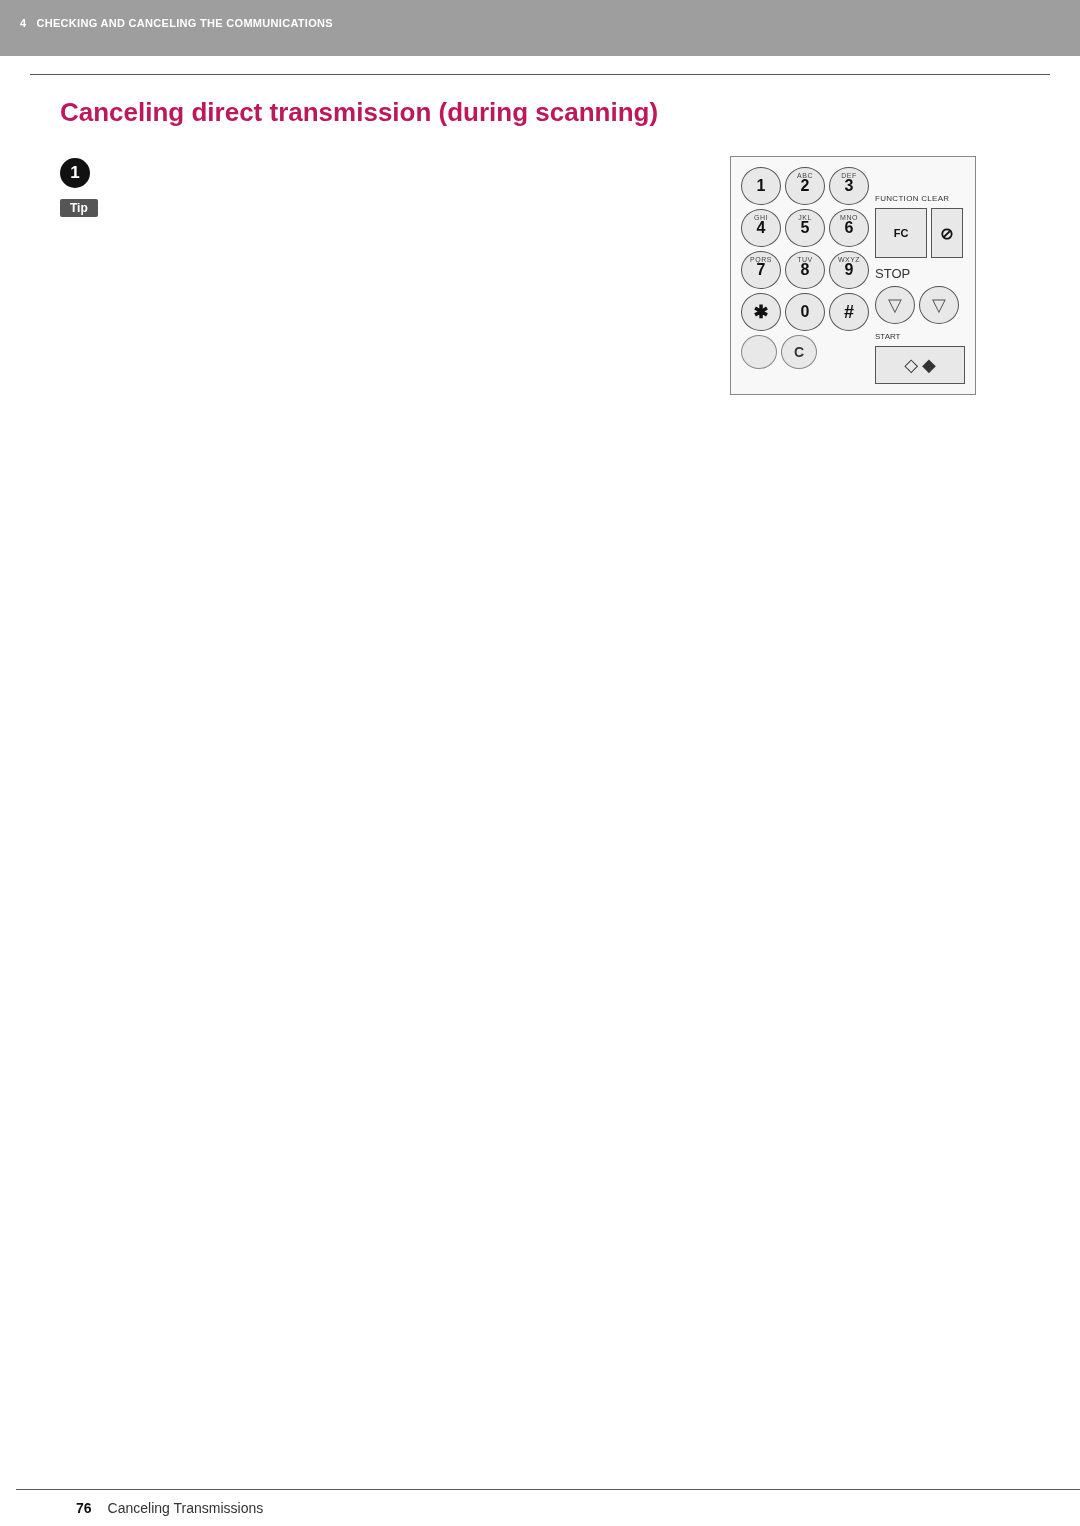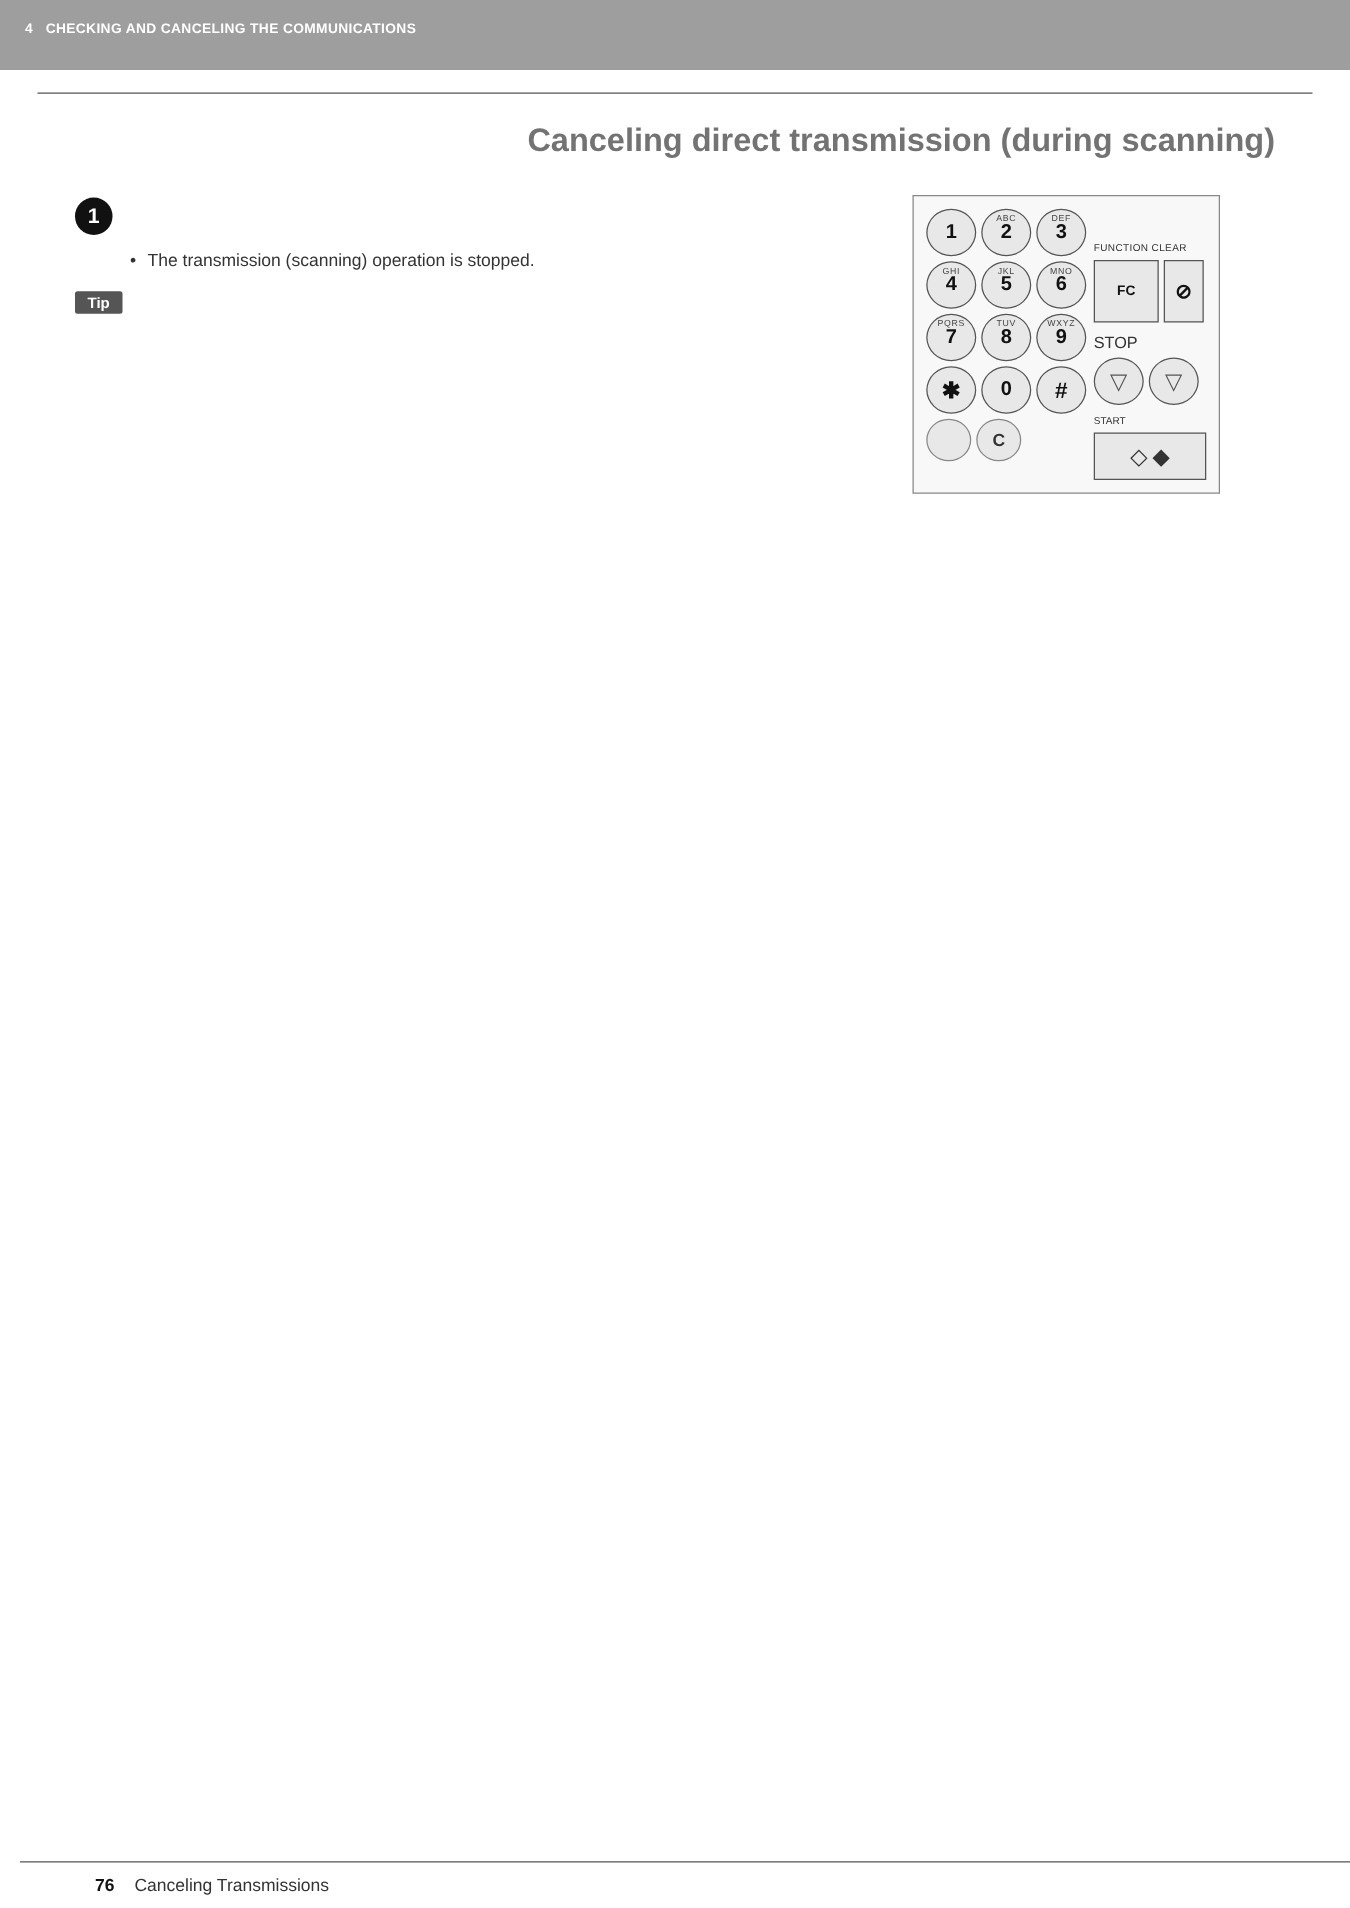--- a/index.html
+++ b/index.html
@@ -42,25 +42,24 @@
 
     
     .main-content {
       padding: 0 60px 60px 60px;
     }
 
     
     .page-title {
       font-size: 26px;
       font-weight: bold;
-      color: #737373;
+      color: #be185d;
       margin-top: 22px;
       margin-bottom: 28px;
       line-height: 1.2;
-      text-align: right;
     }
 
     
     .step-container {
       display: flex;
       align-items: flex-start;
       gap: 30px;
       margin-bottom: 20px;
     }
 
@@ -354,23 +353,20 @@
   <div class="step-container">
 
     <div class="step-left">
 
       
       <div class="step-heading">
         <div class="step-number-circle">1</div>
       </div>
 
       
-      <ul class="bullet-list">
-        <li>The transmission (scanning) operation is stopped.</li>
-      </ul>
 
       
       <div class="tip-box">Tip</div>
 
       
 
     </div>
 
     <div class="step-right">
       <div class="keypad-wrapper">

